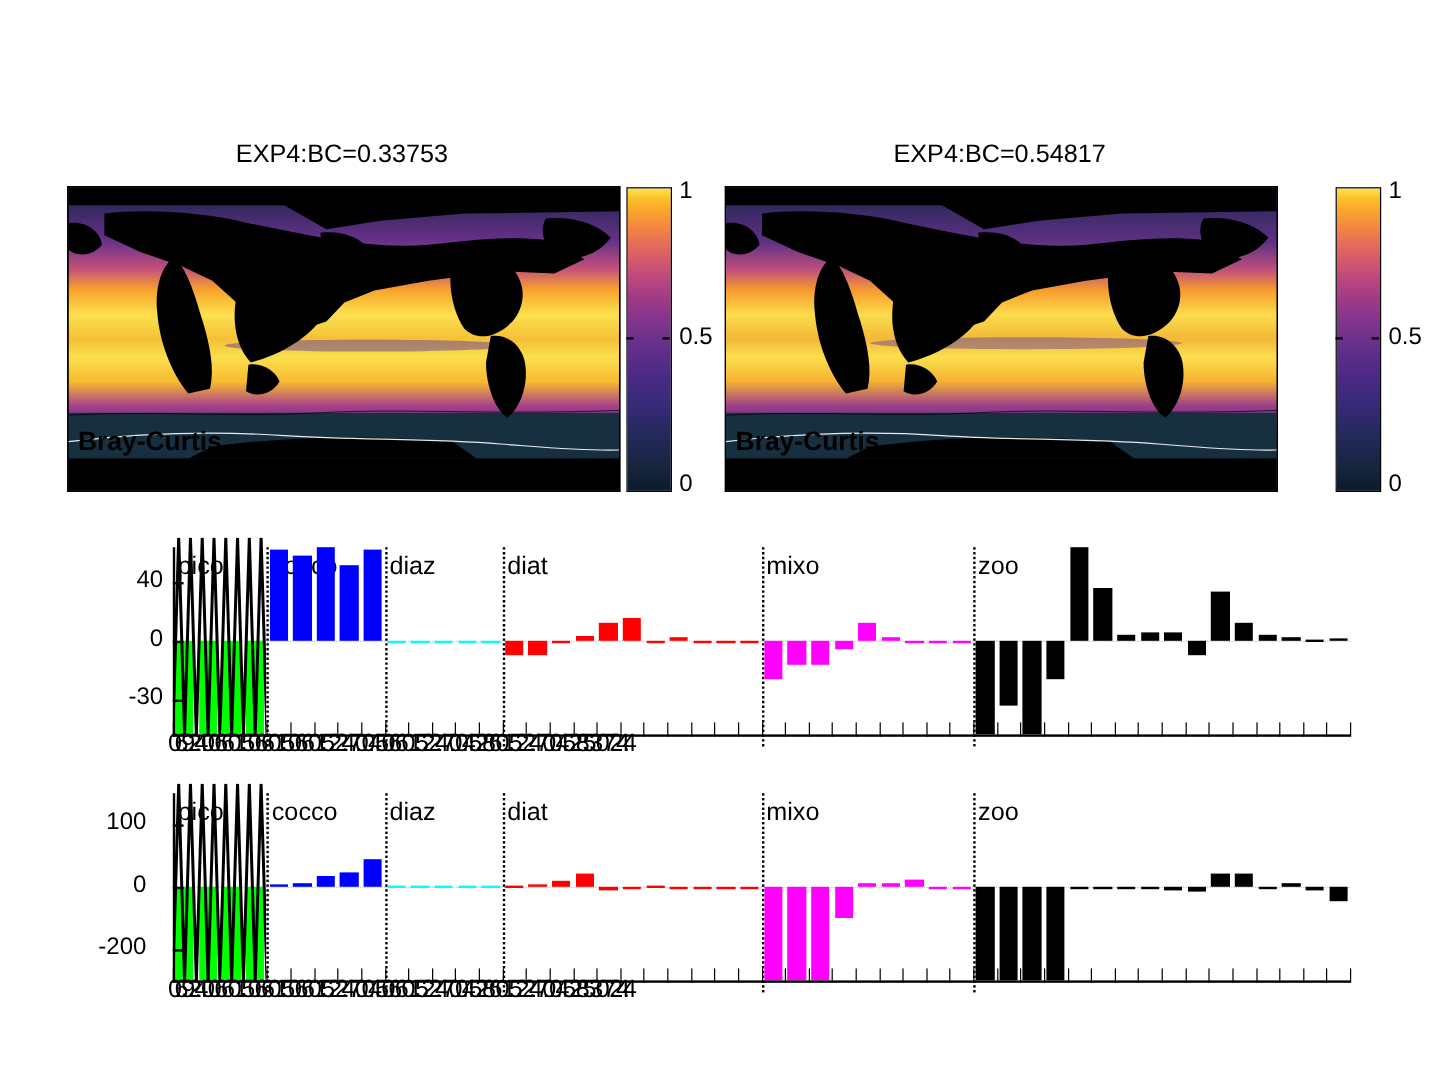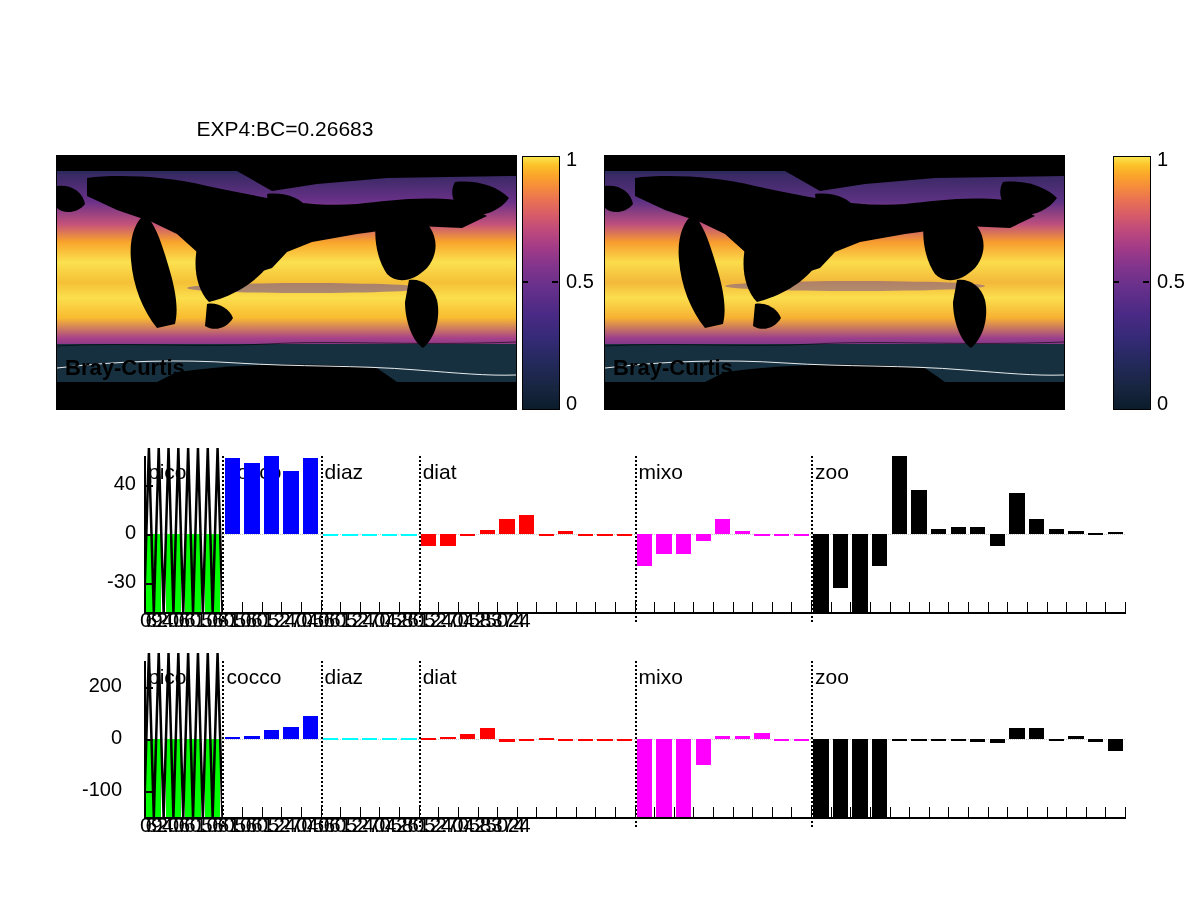--- a/index.html
+++ b/index.html
@@ -39,21 +39,21 @@
   .xtick{position:absolute;width:1px;background:#000;}
   .xlabels{position:absolute;font-size:21px;color:#000;white-space:nowrap;
            letter-spacing:-6px;}
   .zigzag{position:absolute;overflow:hidden;}
 </style>
 </head>
 <body>
 
 <div class="fig">
 
-  <div class="map-title" style="left:55px;top:117px;width:460px;">EXP4:BC=0.26683</div>
+  <div class="map-title" style="left:55px;top:117px;width:460px;">EXP4:BC=0.33753</div>
 
   <div class="map-panel" style="left:56px;top:155px;width:459px;height:253px;">
     <svg class="map-ocean" viewBox="0 0 459 253" preserveAspectRatio="none">
       <defs>
         <linearGradient id="bcL" x1="0" y1="0" x2="0" y2="1">
           <stop offset="0%" stop-color="#2b2350"></stop>
           <stop offset="8%" stop-color="#3b2a66"></stop>
           <stop offset="18%" stop-color="#6a3189"></stop>
           <stop offset="27%" stop-color="#c4527a"></stop>
           <stop offset="34%" stop-color="#f9a42b"></stop>
@@ -105,20 +105,21 @@
     <div class="map-label">Bray-Curtis</div>
   </div>
 
   <div class="cbar" style="left:522px;top:156px;width:36px;height:252px;"></div>
   <div class="cbar-tick" style="left:522px;top:281px;"></div>
   <div class="cbar-tick" style="left:552px;top:281px;"></div>
   <div class="cbar-tick-lbl" style="left:566px;top:148px;">1</div>
   <div class="cbar-tick-lbl" style="left:566px;top:270px;">0.5</div>
   <div class="cbar-tick-lbl" style="left:566px;top:392px;">0</div>
 
+  <div class="map-title" style="left:603px;top:117px;width:460px;">EXP4:BC=0.54817</div>
 
   <div class="map-panel" style="left:604px;top:155px;width:459px;height:253px;">
     <svg class="map-ocean" viewBox="0 0 459 253" preserveAspectRatio="none">
       <defs>
         <linearGradient id="bcR" x1="0" y1="0" x2="0" y2="1">
           <stop offset="0%" stop-color="#2b2350"></stop>
           <stop offset="8%" stop-color="#3b2a66"></stop>
           <stop offset="18%" stop-color="#5d3183"></stop>
           <stop offset="27%" stop-color="#bd4f7e"></stop>
           <stop offset="34%" stop-color="#f79b2e"></stop>
@@ -302,23 +303,23 @@
         <div class="axis-line" style="left: 0px; top: 29.25px; width: 9px; height: 2px;"></div>
         <div class="axis-line" style="left: 0px; top: 78px; width: 9px; height: 2px;"></div>
         <div class="axis-line" style="left: 0px; top: 126.75px; width: 9px; height: 2px;"></div>
       </div>
     <div class="xlabels" id="bio-xlabels" style="left:140px;top:168px;">0.6.9.2.4.0.0.6.60.15.0.6.60.15.0.6.60.15.22.47.0.0.45.0.6.60.15.22.47.0.0.45.28.60.15.22.47.0.0.45.28.53.07.24.4</div>
   </div>
 
   <div class="chart" style="left:0px;top:645px;width:1200px;height:200px;">
 
     <div id="area-yticks">
-        <div class="ytick-lbl" style="width: 60px; left: 62px; top: 29px;">200</div>
+        <div class="ytick-lbl" style="width: 60px; left: 62px; top: 29px;">100</div>
         <div class="ytick-lbl" style="width: 60px; left: 62px; top: 81px;">0</div>
-        <div class="ytick-lbl" style="width: 60px; left: 62px; top: 133px;">-100</div>
+        <div class="ytick-lbl" style="width: 60px; left: 62px; top: 133px;">-200</div>
       </div>
     <div class="plotbox" id="area-plot" style="left:144px;top:16px;width:981px;height:156px;">
         <div class="zeroline" style="top: 78px;"></div>
         <div class="grp-label" style="left: 4px; top: 4px;">pico</div>
         <div class="bar" style="left: 2.1582px; top: 78px; width: 15.3036px; height: 78px; background: rgb(0, 255, 0);"></div>
         <div class="bar" style="left: 21.7782px; top: 78px; width: 15.3036px; height: 78px; background: rgb(0, 255, 0);"></div>
         <div class="bar" style="left: 41.3982px; top: 78px; width: 15.3036px; height: 78px; background: rgb(0, 255, 0);"></div>
         <div class="bar" style="left: 61.0182px; top: 78px; width: 15.3036px; height: 78px; background: rgb(0, 255, 0);"></div>
         <div class="zigzag" style="left: 0px; top: -8px; width: 78.48px; height: 164px;"><svg width="78.48" height="164">
             <path d="M0,164 L4.905,0 L9.81,164 L14.715,0 L19.62,164 L24.525000000000002,0 L29.43,164 L34.335,0 L39.24,164 L44.145,0 L49.050000000000004,164 L53.955000000000005,0 L58.86,164 L63.765,0 L68.67,164 L73.575,0 L78.48,164" stroke="#000" stroke-width="2.5" fill="none"></path>

